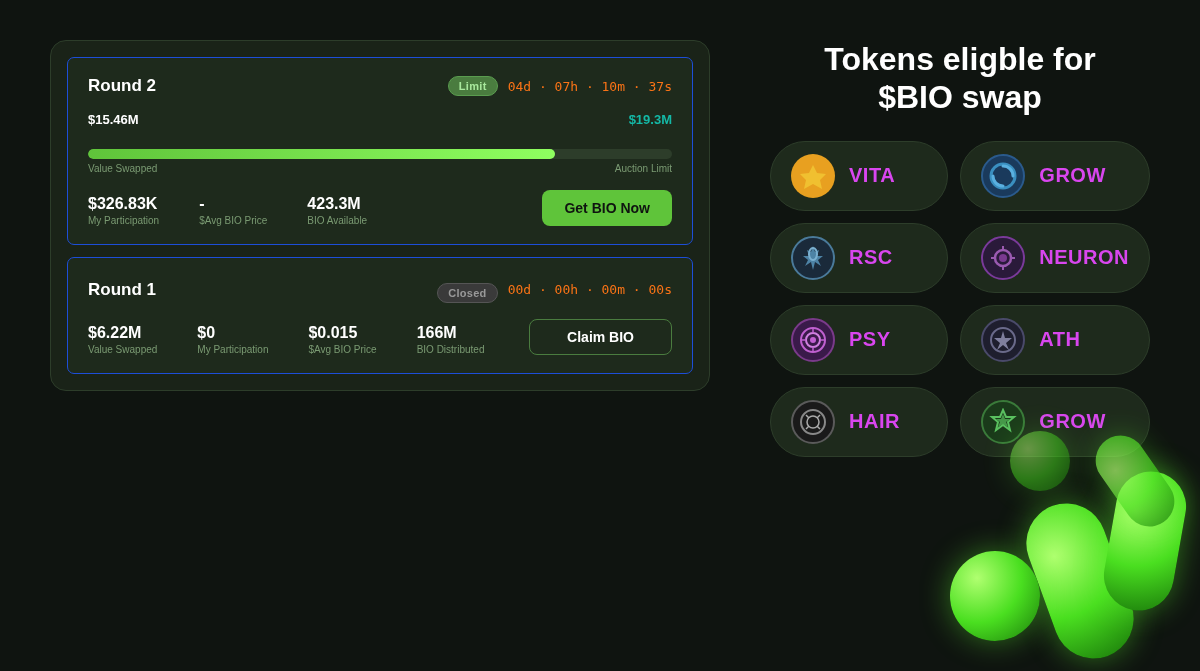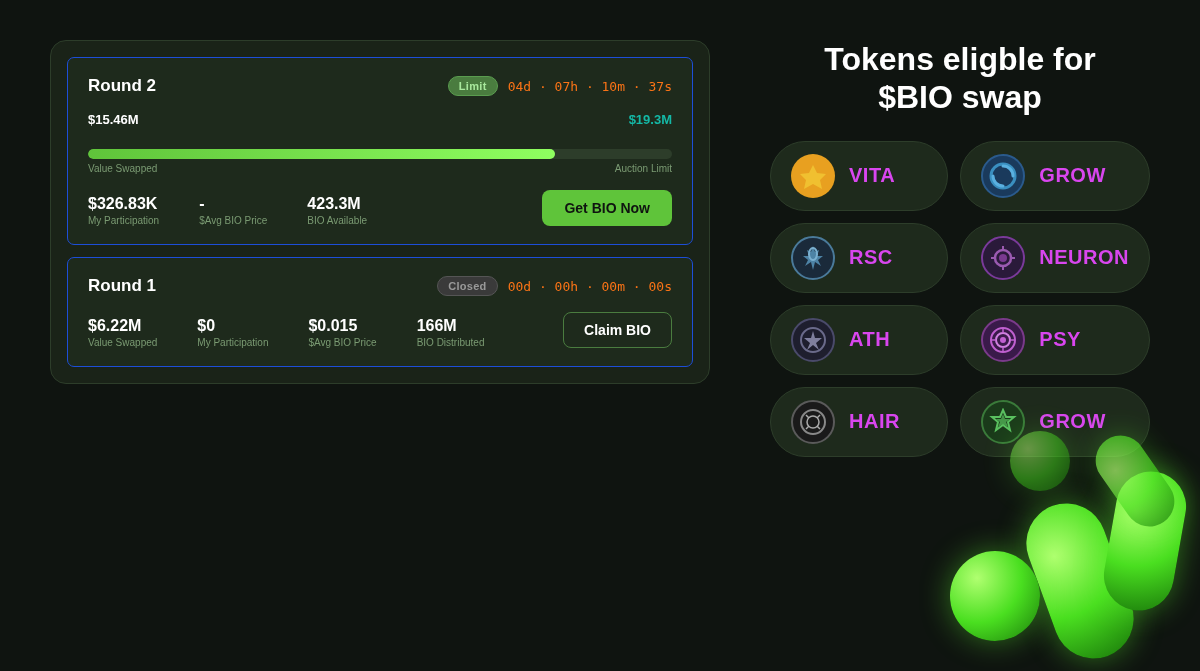--- a/index.html
+++ b/index.html
@@ -86,20 +86,21 @@
     .badge-live {
       background: #4a7c3f;
       color: #a8e89c;
       border: 1px solid #5a9c4f;
     }
 
     .badge-closed {
       background: #3a3a3a;
       color: #999;
       border: 1px solid #555;
+      margin-top: 7px;
     }
 
     .timer {
       font-size: 13px;
       color: #f97316;
       font-family: monospace;
     }
 
     
     .progress-area {
@@ -188,21 +189,21 @@
       font-weight: 700;
       cursor: pointer;
     }
 
     .claim-bio-btn {
       margin-left: auto;
       background: transparent;
       color: #ffffff;
       border: 1px solid #4a7c3f;
       border-radius: 8px;
-      padding: 9px 20px;
+      padding: 9px 37px;
       font-size: 14px;
       font-weight: 600;
       cursor: pointer;
     }
 
     
     .right-panel {
       width: 380px;
       display: flex;
       flex-direction: column;
@@ -451,45 +452,45 @@
             <line x1="14" y1="2" x2="14" y2="6" stroke="#9a5ab0" stroke-width="2"></line>
             <line x1="14" y1="22" x2="14" y2="26" stroke="#9a5ab0" stroke-width="2"></line>
             <line x1="2" y1="14" x2="6" y2="14" stroke="#9a5ab0" stroke-width="2"></line>
             <line x1="22" y1="14" x2="26" y2="14" stroke="#9a5ab0" stroke-width="2"></line>
           </svg>
         </div>
         <span class="token-name">NEURON</span>
       </div>
 
       <div class="token-card">
-        <div class="token-icon ath-bg" style="background:#1e1e2e; border:2px solid #4a4a6a;">
-          <svg width="28" height="28" viewBox="0 0 28 28">
-            <circle cx="14" cy="14" r="12" fill="none" stroke="#6a6a8a" stroke-width="2"></circle>
-            <path d="M14,5 L16,12 L23,12 L17,17 L20,24 L14,19 L8,24 L11,17 L5,12 L12,12 Z" fill="#8a8aaa" opacity="0.9"></path>
-          </svg>
-        </div>
-        <span class="token-name">ATH</span>
-      </div>
-
-      <div class="token-card">
         <div class="token-icon psy-bg" style="background:#3a1a4a; border:2px solid #7a3a8a;">
           <svg width="28" height="28" viewBox="0 0 28 28">
             <circle cx="14" cy="14" r="12" fill="none" stroke="#c060d0" stroke-width="2"></circle>
             <circle cx="14" cy="14" r="7" fill="none" stroke="#d080e0" stroke-width="2"></circle>
             <circle cx="14" cy="14" r="3" fill="#c060d0"></circle>
             <line x1="14" y1="2" x2="14" y2="7" stroke="#c060d0" stroke-width="1.5"></line>
             <line x1="14" y1="21" x2="14" y2="26" stroke="#c060d0" stroke-width="1.5"></line>
             <line x1="2" y1="14" x2="7" y2="14" stroke="#c060d0" stroke-width="1.5"></line>
             <line x1="21" y1="14" x2="26" y2="14" stroke="#c060d0" stroke-width="1.5"></line>
           </svg>
         </div>
         <span class="token-name">PSY</span>
       </div>
 
       <div class="token-card">
+        <div class="token-icon ath-bg" style="background:#1e1e2e; border:2px solid #4a4a6a;">
+          <svg width="28" height="28" viewBox="0 0 28 28">
+            <circle cx="14" cy="14" r="12" fill="none" stroke="#6a6a8a" stroke-width="2"></circle>
+            <path d="M14,5 L16,12 L23,12 L17,17 L20,24 L14,19 L8,24 L11,17 L5,12 L12,12 Z" fill="#8a8aaa" opacity="0.9"></path>
+          </svg>
+        </div>
+        <span class="token-name">ATH</span>
+      </div>
+
+      <div class="token-card">
         <div class="token-icon hair-bg" style="background:#1a1a1a; border:2px solid #5a5a5a;">
           <svg width="28" height="28" viewBox="0 0 28 28">
             <circle cx="14" cy="14" r="12" fill="none" stroke="#888" stroke-width="2"></circle>
             <circle cx="14" cy="14" r="6" fill="none" stroke="#aaa" stroke-width="1.5"></circle>
             <line x1="7" y1="7" x2="10" y2="10" stroke="#aaa" stroke-width="1.5"></line>
             <line x1="21" y1="7" x2="18" y2="10" stroke="#aaa" stroke-width="1.5"></line>
             <line x1="7" y1="21" x2="10" y2="18" stroke="#aaa" stroke-width="1.5"></line>
             <line x1="21" y1="21" x2="18" y2="18" stroke="#aaa" stroke-width="1.5"></line>
           </svg>
         </div>

